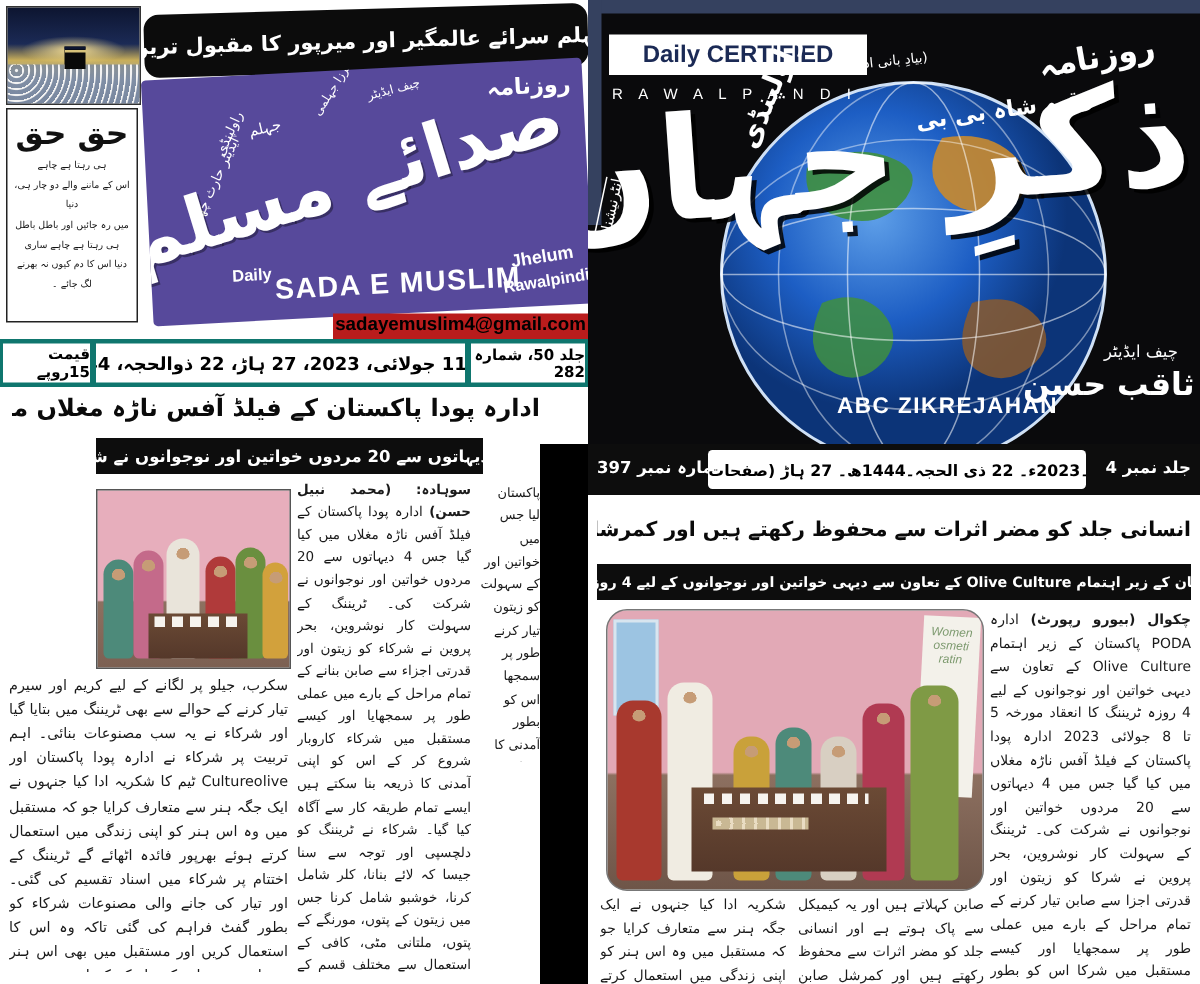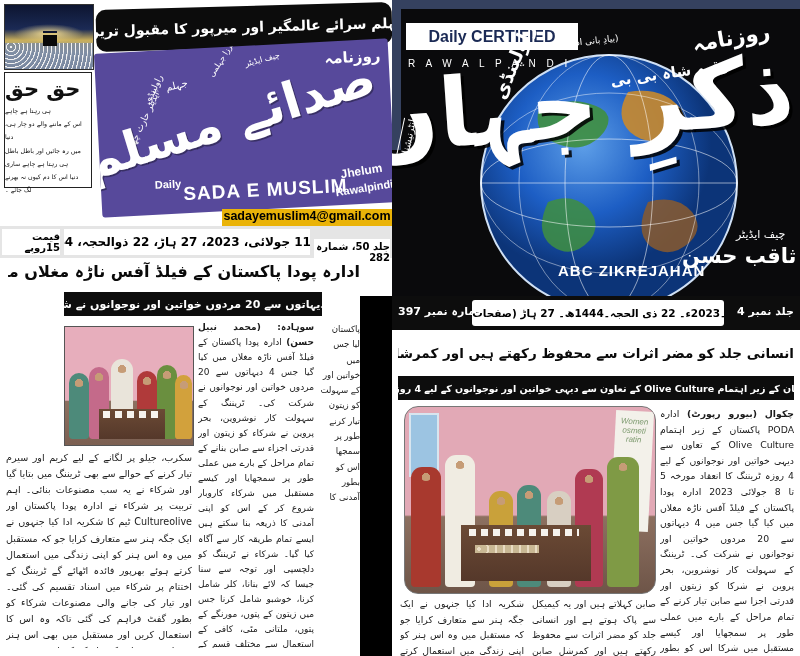--- a/index.html
+++ b/index.html
@@ -13,46 +13,46 @@
              transform:rotate(-1.6deg);display:flex;align-items:center;justify-content:center;}
   #lp-banner span{color:#fff;font-size:14px;font-weight:bold;white-space:nowrap;}
   #lp-kaaba{left:4px;top:4px;width:88px;height:64px;border:1px solid #333;
             background:linear-gradient(#0d1530 0%,#1b2a55 38%,#c8ae5a 55%,#96a3b2 75%,#7d8ba0 100%);overflow:hidden;}
   #lp-kaaba .glow{position:absolute;left:10%;top:30%;width:80%;height:30%;border-radius:50%;
             background:radial-gradient(ellipse,rgba(255,230,150,.95),rgba(255,230,150,0) 70%);}
   #lp-kaaba .cube{position:absolute;left:38px;top:26px;width:14px;height:13px;background:#090909;
             border-top:2px solid #0d1530;box-shadow:0 3px 0 -1px #d7c27a inset;}
   #lp-kaaba .crowd{position:absolute;left:0;bottom:0;width:100%;height:40%;
             background:repeating-radial-gradient(circle at 6px 4px,#f2f2f2 0 .7px,rgba(120,135,160,.75) 1.4px 4px);}
-  #lp-haq{left:4px;top:72px;width:88px;height:116px;border:1.5px solid #222;background:#fff;
-          text-align:left;padding-top:6px;box-sizing:border-box;}
+  #lp-haq{left:4px;top:72px;width:88px;height:143px;border:1.5px solid #222;background:#fff;
+          text-align:center;padding-top:6px;box-sizing:border-box;}
   #lp-haq .t{font-size:21px;font-weight:bold;color:#111;line-height:1;}
   #lp-haq .b{font-size:6.3px;color:#111;white-space:pre-line;line-height:2.1;margin-top:4px;}
   #lp-mast{left:98px;top:46px;width:294px;height:164px;background:var(--purple,#57499b);
            transform:rotate(-3deg);border-radius:3px;overflow:hidden;}
   #lp-mast .w{position:absolute;color:#fff;}
   .m-roznama{right:8px;top:8px;font-size:15px;font-weight:bold;}
   .m-chief{left:150px;top:10px;font-size:8px;transform:rotate(-12deg);}
   .m-chief-name{left:112px;top:26px;font-size:8px;transform:rotate(-55deg);transform-origin:left top;white-space:nowrap;}
   .m-jhelum{left:70px;top:30px;font-size:10px;transform:rotate(-10deg);}
   .m-rwp{left:46px;top:50px;font-size:9px;transform:rotate(-62deg);transform-origin:left top;}
   .m-ed{left:26px;top:96px;font-size:9px;transform:rotate(-62deg);transform-origin:left top;white-space:nowrap;}
   .m-title{left:12px;top:40px;width:270px;text-align:center;font-size:50px;font-weight:bold;
            transform:rotate(-14deg);text-shadow:1px 2px 0 rgba(0,0,0,.35);white-space:nowrap;}
   .m-daily{left:54px;bottom:24px;font-size:11px;font-weight:bold;font-family:"Liberation Sans",sans-serif;}
   .m-sada{left:82px;bottom:8px;font-size:19px;font-weight:bold;letter-spacing:1px;font-family:"Liberation Sans",sans-serif;}
   .m-jh-lat{right:12px;bottom:26px;font-size:12px;font-weight:bold;font-family:"Liberation Sans",sans-serif;transform:rotate(-6deg);}
   .m-rw-lat{right:2px;bottom:10px;font-size:11px;font-weight:bold;font-family:"Liberation Sans",sans-serif;transform:rotate(-6deg);}
-  #lp-email{left:222px;top:209px;width:170px;height:17px;background:#eab308;color:#000;
+  #lp-email{left:222px;top:209px;width:170px;height:17px;background:#b91c1c;color:#000;
             font-weight:bold;font-size:12.5px;font-family:"Liberation Sans",sans-serif;text-align:center;}
-  #lp-datebar{left:0;top:226px;width:392px;height:32px;background:#e5e5e5;}
+  #lp-datebar{left:0;top:226px;width:392px;height:32px;background:#0f766e;}
   #lp-datebar .box{position:absolute;background:#fff;color:#000;display:flex;align-items:center;justify-content:center;}
   .ld-price{left:2px;top:3px;width:58px;height:26px;font-size:10px;font-weight:bold;}
   .ld-date{left:64px;top:3px;width:246px;height:26px;font-size:12px;font-weight:bold;white-space:nowrap;overflow:hidden;}
-  .ld-vol{left:314px;top:13px;width:76px;height:26px;font-size:10px;font-weight:bold;}
+  .ld-vol{left:314px;top:3px;width:76px;height:26px;font-size:10px;font-weight:bold;}
   #lp-headline{left:8px;top:262px;width:352px;height:28px;color:#0a0a0a;font-size:16px;font-weight:bold;
                text-align:center;white-space:nowrap;overflow:hidden;}
   #lp-subbar{left:64px;top:292px;width:258px;height:24px;background:#0d0d0d;color:#fff;font-size:11px;
              font-weight:bold;display:flex;align-items:center;justify-content:center;white-space:nowrap;overflow:hidden;}
   #lp-photo{left:64px;top:326px;width:128px;height:118px;border:1px solid #555;overflow:hidden;
             background:linear-gradient(#e7aebc 0%,#e7aebc 62%,#8d7060 63%,#7c6052 100%);}
   .body-col{color:#1a1a1a;font-size:9px;line-height:1.68;text-align:justify;overflow:hidden;}
   #lp-colA{left:198px;top:320px;width:116px;height:328px;}
   #lp-colFrag{left:318px;top:322px;width:42px;height:186px;font-size:8.6px;line-height:1.78;
               color:#1a1a1a;white-space:pre-line;text-align:right;overflow:hidden;}

